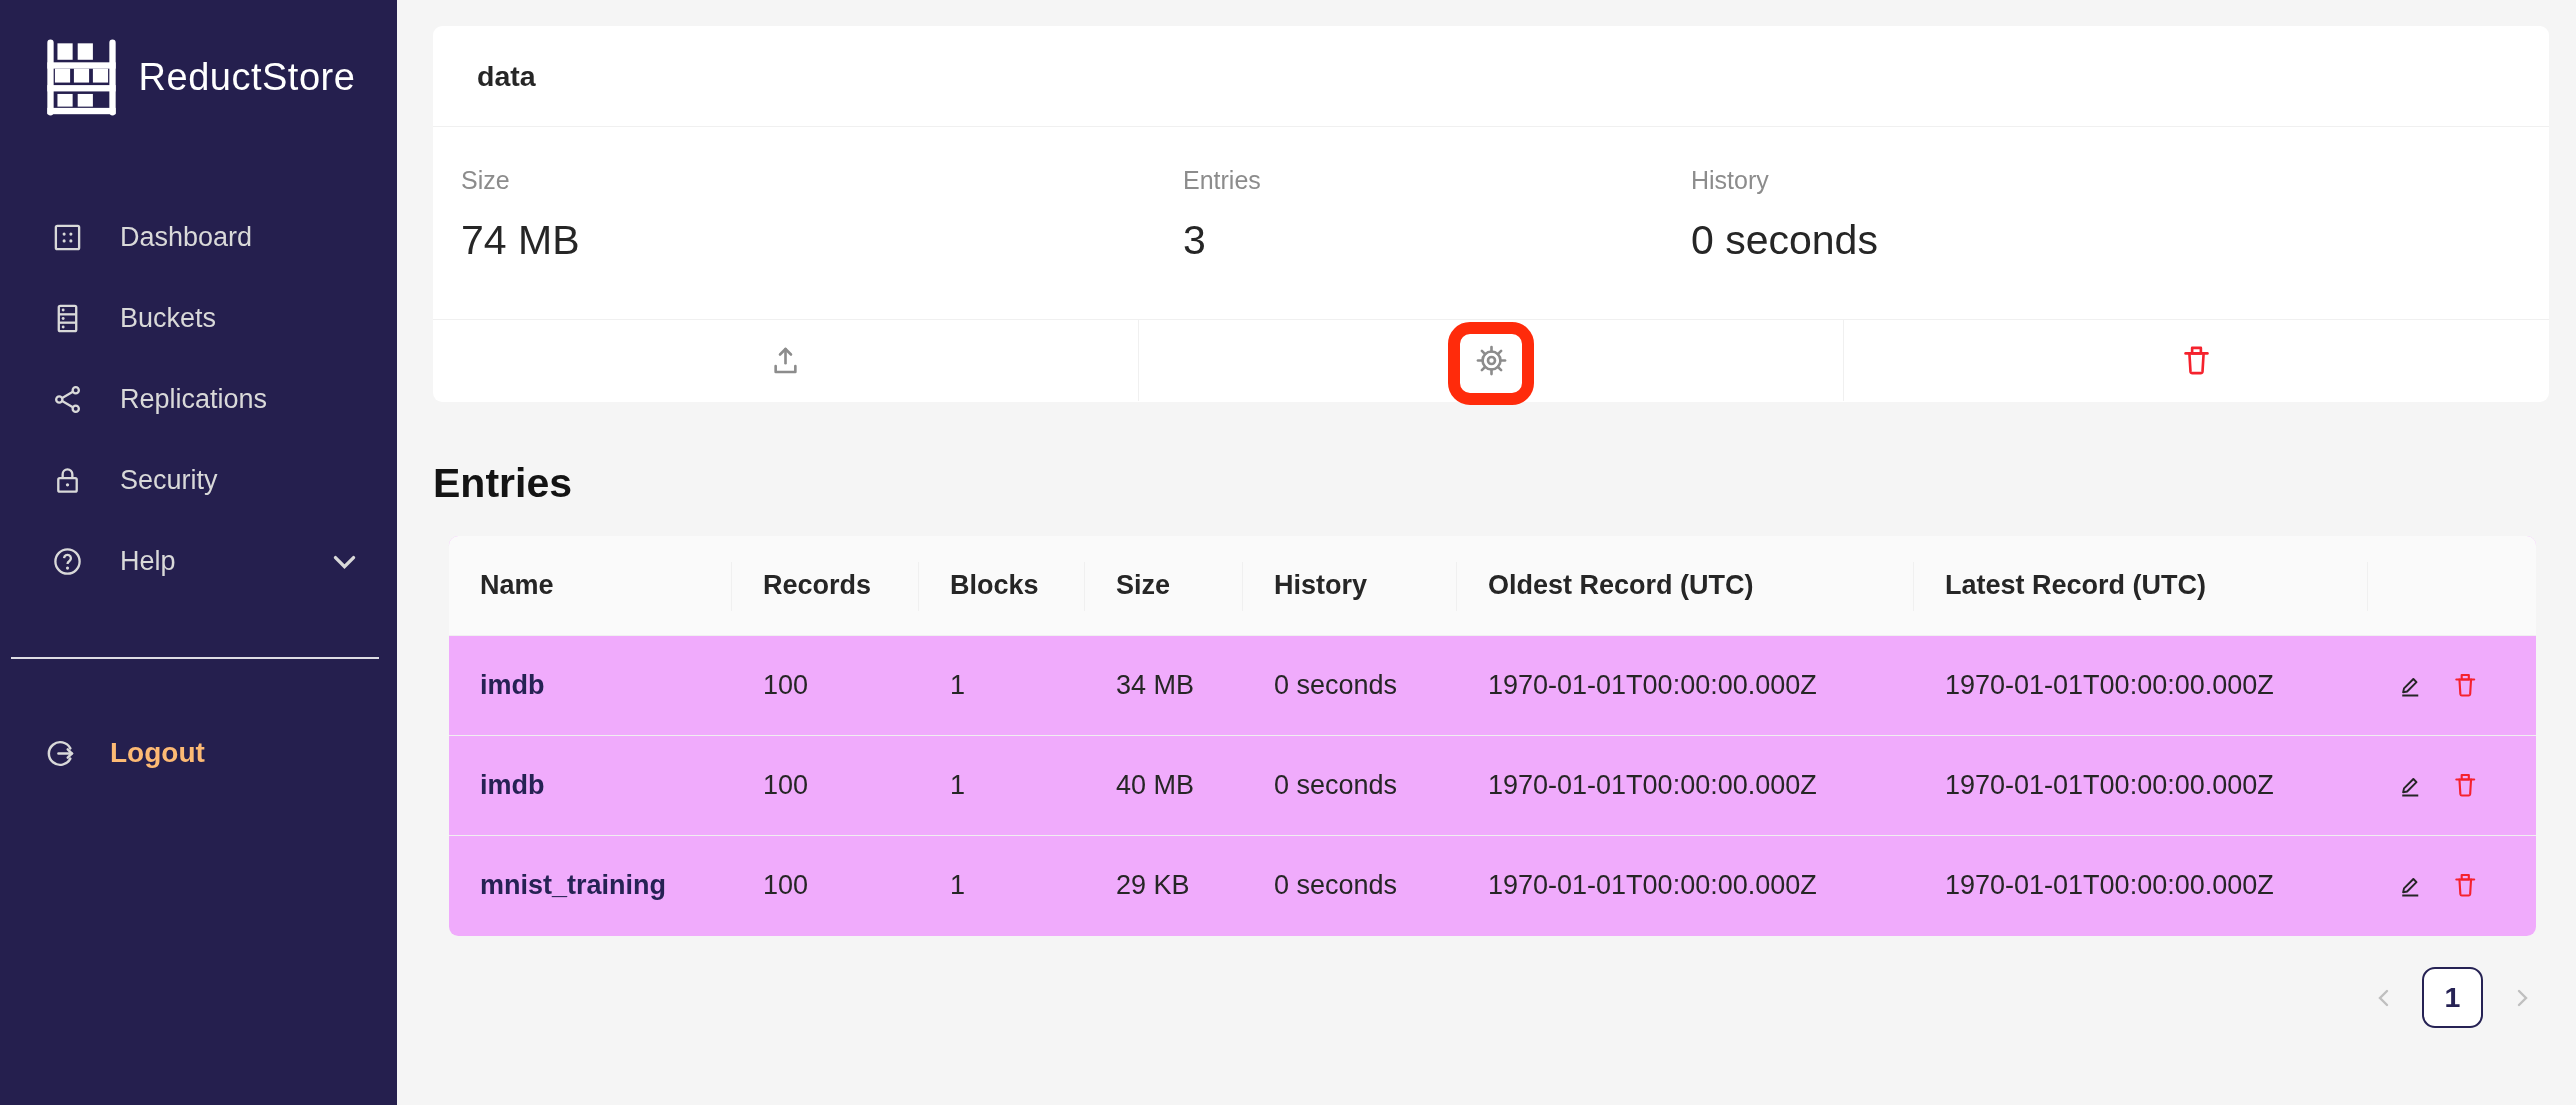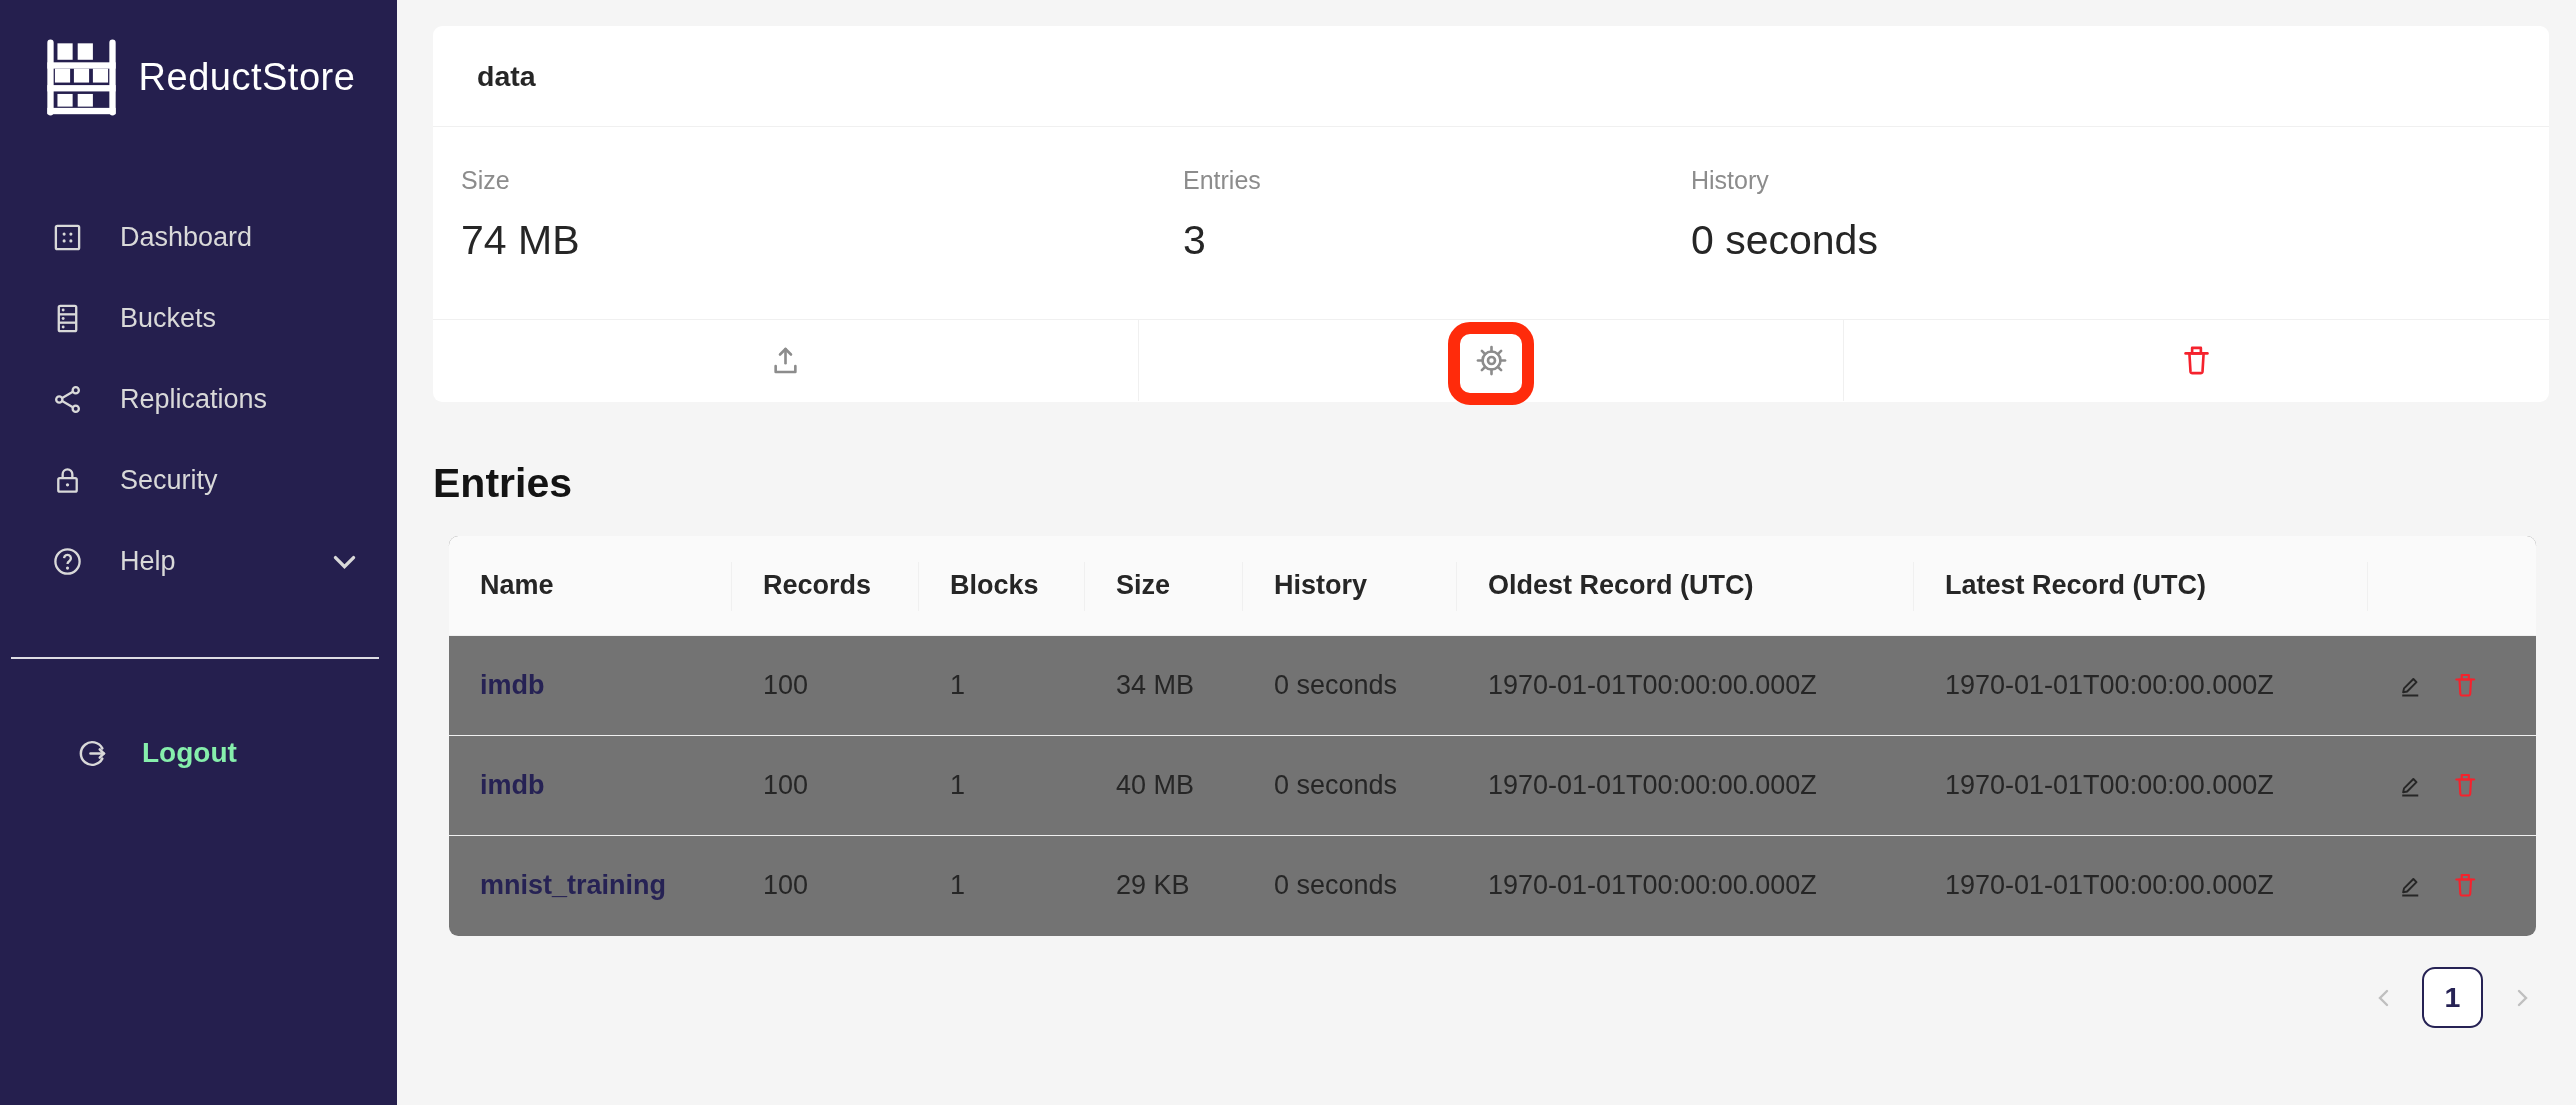--- a/index.html
+++ b/index.html
@@ -23,21 +23,21 @@
   .nav-item {
     height:81px; display:flex; align-items:center; padding:0 37px 0 52px;
     color:#d9d9d9; cursor:pointer;
   }
   .nav-item svg { width:31px; height:31px; flex:0 0 auto; }
   .nav-label { font-size:27px; font-weight:400; margin-left:37px; }
   .nav-chevron { margin-left:auto; width:24px; height:24px; }
   .side-divider { height:1.8px; background:rgba(255,255,255,0.85); margin:55px 18.4px 0 11px; }
   .logout-row {
     height:81px; margin-top:54px; display:flex; align-items:center; padding-left:44px;
-    color:#86efac; cursor:pointer;margin-left:32px;
+    color:#fdba74; cursor:pointer;
   }
   .logout-row svg { width:33px; height:33px; }
   .logout-label { font-size:28px; font-weight:700; margin-left:33px; }
 
   
   .bucket-card {
     position:absolute; left:433px; top:26px; width:2116px; height:376px;
     background:#ffffff; border-radius:9.2px;
   }
   .bucket-card-header {
@@ -61,21 +61,21 @@
     border:12px solid #ff2b0b; border-radius:22px; pointer-events:none;
   }
 
   
   .entries-title {
     position:absolute; left:433px; top:460px;
     font-size:41px; font-weight:700; color:#141414;
   }
   .entries-card {
     position:absolute; left:449px; top:536px; width:2087px; height:400px;
-    background:#737373; border-radius:9.2px; overflow:hidden;
+    background:#f0abfc; border-radius:9.2px; overflow:hidden;
   }
   .t-row { display:flex; align-items:center; height:100px; }
   .t-head { background:#fafafa; border-bottom:0.9px solid #f0f0f0; }
   .t-body-row { border-bottom:0.9px solid #f0f0f0; }
   .t-body-row:last-child { border-bottom:none; height:99px; }
   .t-cell { padding-left:31px; font-size:27px; position:relative; height:100%; display:flex; align-items:center; }
   .t-head .t-cell { font-weight:600; color:#262626; }
   .t-head .t-cell:not(:last-child)::after {
     content:""; position:absolute; right:0; top:26px; width:0.9px; height:49px; background:#f0f0f0;
   }

